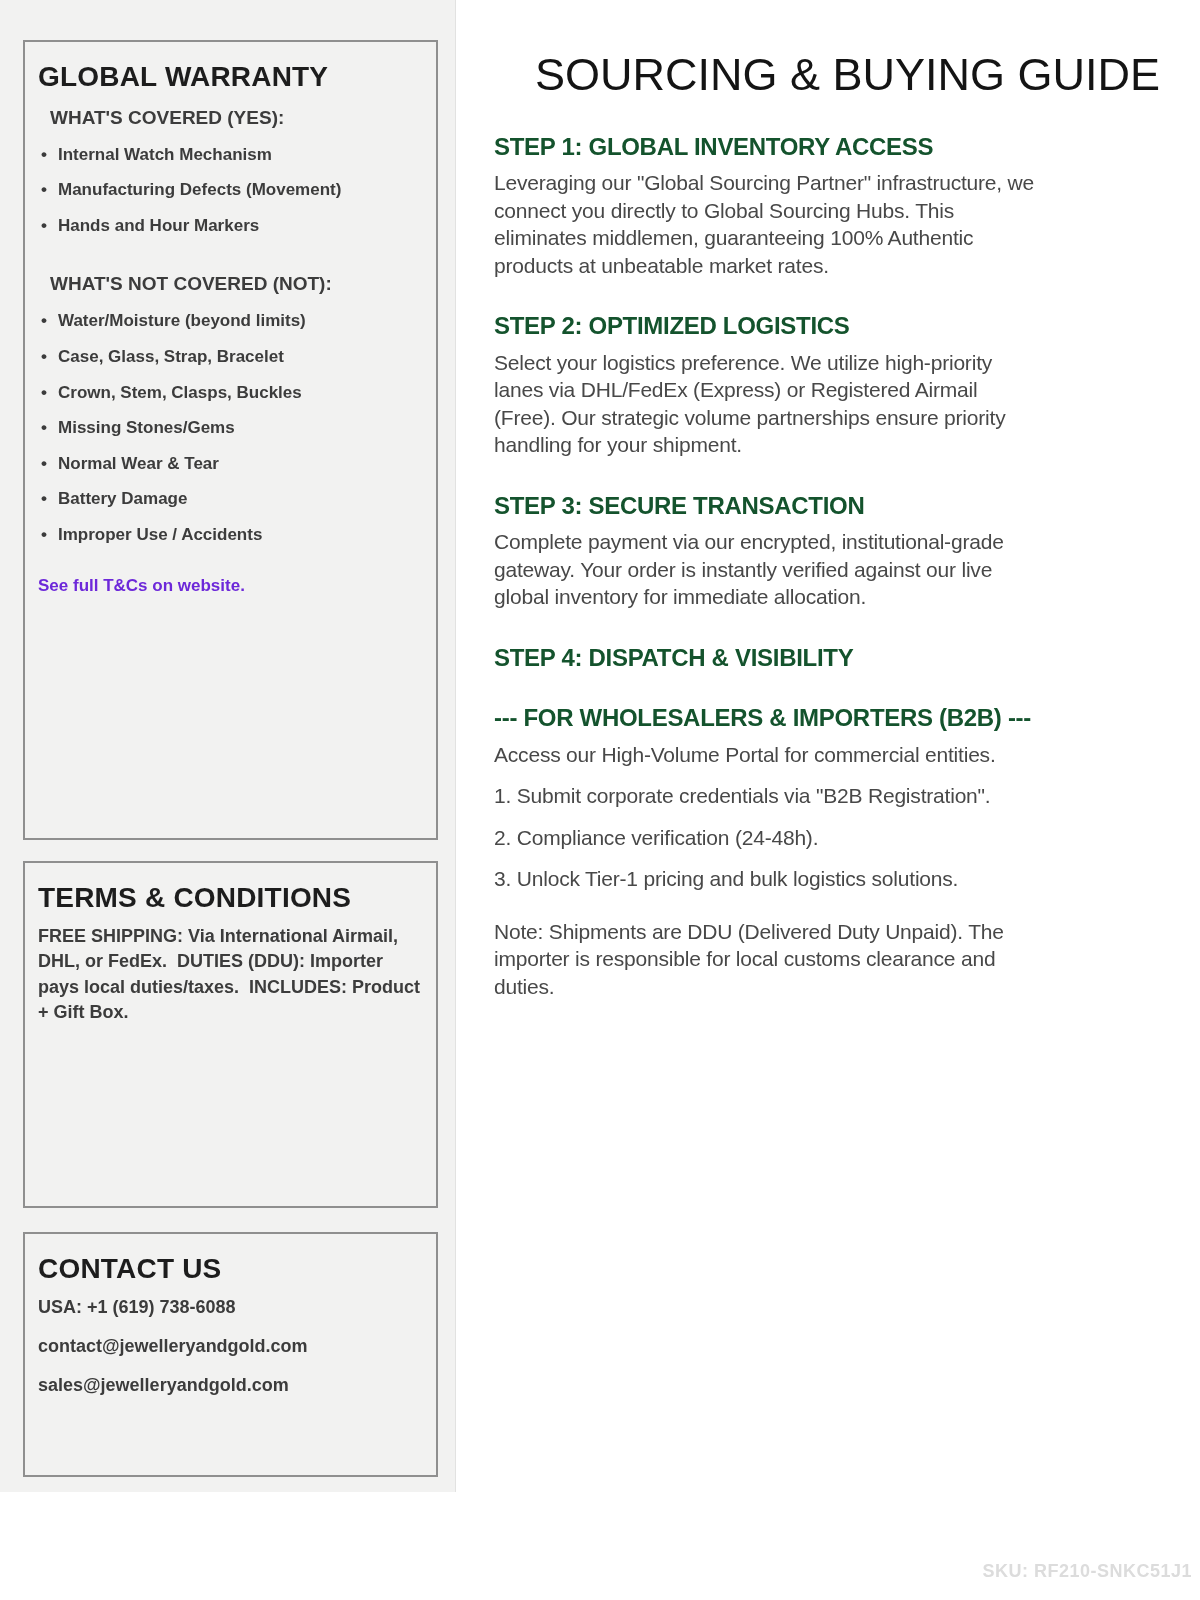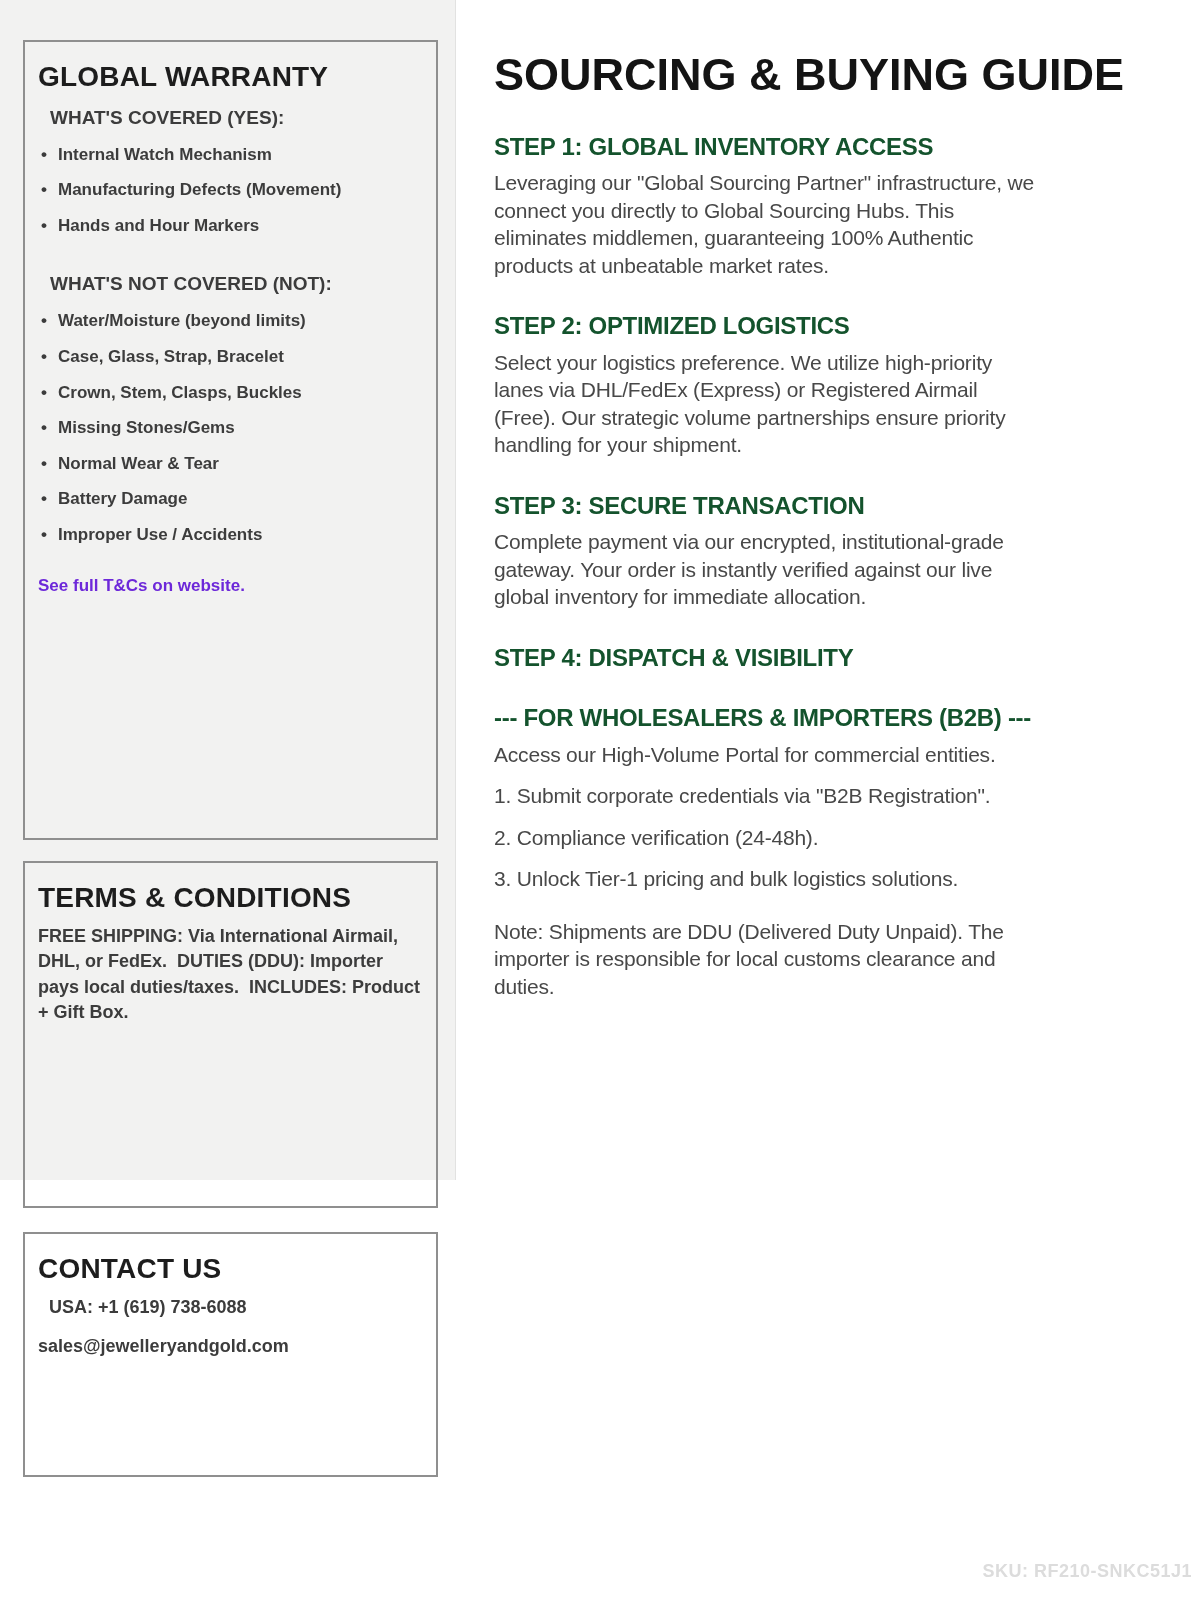--- a/index.html
+++ b/index.html
@@ -1,38 +1,38 @@
 <!DOCTYPE html>
 <html><head>
 <meta charset="utf-8">
 <style>
   * { margin:0; padding:0; box-sizing:border-box; }
   html,body { width:1200px; height:1600px; background:#ffffff; font-family:"Liberation Sans", sans-serif; }
   .page { display:flex; width:1200px; height:1600px; overflow:hidden; }
 
   
-  .sidebar { width:456px; height:1180px; background:#f2f2f1; border-right:1px solid #e2e2e1; flex:0 0 456px; }
+  .sidebar { width:456px; height:1492px; background:#f2f2f1; border-right:1px solid #e2e2e1; flex:0 0 456px; }
   .box { margin:0 17px 0 23px; border:2px solid #8f8f8f; padding:20px 13px 12px 13px; color:#3c3c3c; }
   .box-warranty { margin-top:40px; height:800px; }
   .box-terms    { margin-top:21px; height:347px; }
   .box-contact  { margin-top:24px; height:245px; }
   .box-title { font-size:28px; font-weight:800; color:#1d1d1d; letter-spacing:0.2px; line-height:1.1; }
   .subhead { margin-top:14px; font-size:19px; font-weight:700; color:#3c3c3c;margin-left:12px; }
   .subhead.second { margin-top:38px; }
   .blist { list-style:none; }
   .blist li { position:relative; padding-left:20px; margin-top:16px; font-size:17px; font-weight:700; line-height:1.15; color:#3c3c3c; }
   .blist li::before { content:"•"; position:absolute; left:3px; top:0; color:#3c3c3c; }
   .footnote { margin-top:32px; font-size:17px; font-weight:700; color:#6d28d9; }
   .terms-body { margin-top:10px; font-size:18px; font-weight:700; line-height:1.42; color:#3c3c3c; white-space:pre-wrap; }
   .contact-line { margin-top:18px; font-size:18px; font-weight:700; color:#3c3c3c; }
-  .contact-line.first { margin-top:12px;margin-left:11px; }
+  .contact-line.first { margin-top:12px; }
 
   
   .main { flex:1; position:relative; padding:0 40px 0 38px; background:#ffffff; }
-  .main-title { margin-top:50px; text-align:left; font-size:45px; font-weight:700; color:#141414; letter-spacing:0; line-height:1.1; }
+  .main-title { margin-top:50px; text-align:right; font-size:45px; font-weight:400; color:#141414; letter-spacing:0; line-height:1.1; }
   .step-heading { margin-top:33px; font-size:24px; font-weight:800; color:#14532d; letter-spacing:-0.3px; line-height:1.15; }
   .step-body { margin-top:9px; max-width:545px; font-size:21px; font-weight:400; line-height:1.31; letter-spacing:-0.2px; color:#484848; }
   .b2b-para { margin-top:14px; max-width:545px; font-size:21px; font-weight:400; line-height:1.31; letter-spacing:-0.2px; color:#484848; }
   .b2b-para.intro { margin-top:9px; }
   .b2b-note { margin-top:25px; max-width:545px; font-size:21px; font-weight:400; line-height:1.31; letter-spacing:-0.2px; color:#484848; }
   .sku { position:absolute; right:8px; bottom:18px; font-size:18px; font-weight:800; letter-spacing:0.5px; color:#dcdcdc; }
 </style>
 </head>
 <body>
 
@@ -62,20 +62,21 @@
     </section>
 
     <section class="box box-terms">
       <h1 class="box-title">TERMS &amp; CONDITIONS</h1>
       <p class="terms-body">FREE SHIPPING: Via International Airmail, DHL, or FedEx.  DUTIES (DDU): Importer pays local duties/taxes.  INCLUDES: Product + Gift Box.</p>
     </section>
 
     <section class="box box-contact">
       <h1 class="box-title">CONTACT US</h1>
       <p class="contact-line first">USA: +1 (619) 738-6088</p>
+      <p class="contact-line">contact@jewelleryandgold.com</p>
       <p class="contact-line">sales@jewelleryandgold.com</p>
     </section>
 
   </aside>
 
   <main class="main">
 
     <h1 class="main-title">SOURCING &amp; BUYING GUIDE</h1>
 
     <section class="step">

